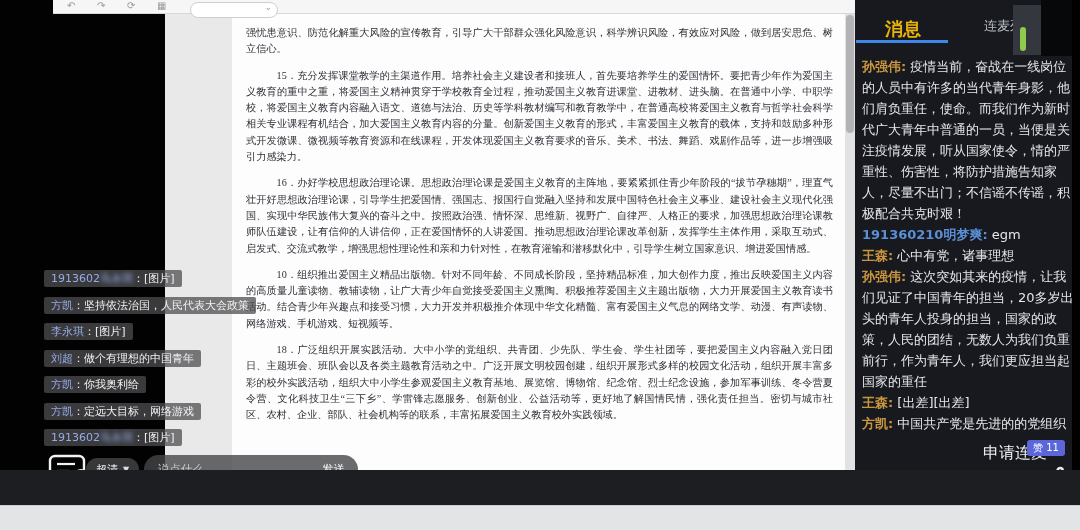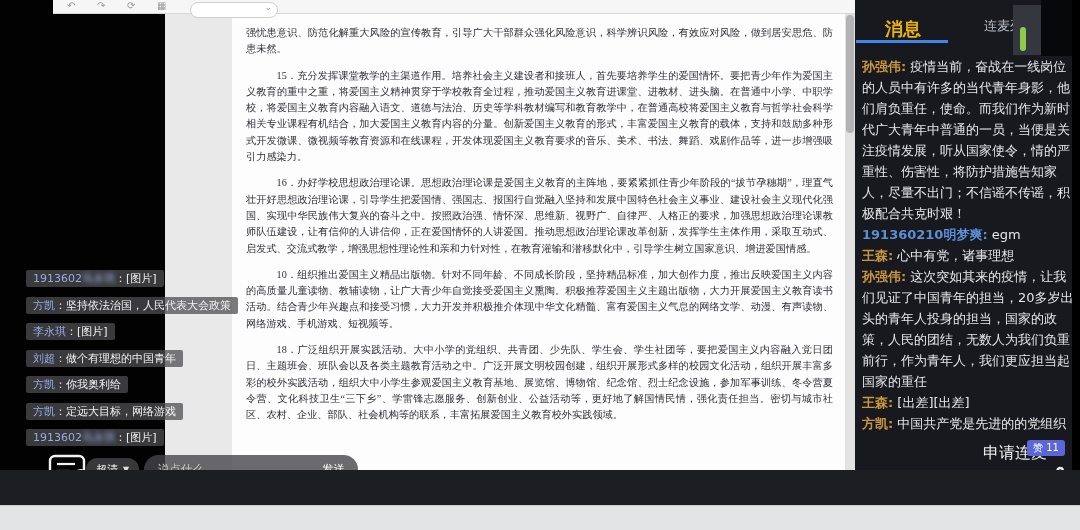--- a/index.html
+++ b/index.html
@@ -38,21 +38,21 @@
   .rname{font-weight:bold;}
   .rname.orange{color:#c9963f;}
   .rname.blue{color:#5b8fd6;}
   .rp-edge{position:absolute;left:217px;top:0;width:8px;height:470px;background:#000;}
   .request-mic{position:absolute;left:128px;top:443px;font-size:16px;color:#f0f0f0;white-space:nowrap;}
   .request-mic:after{content:"";position:absolute;right:-7px;top:-2px;width:5px;height:5px;border-radius:50%;background:#e03c2f;}
   .like-badge{position:absolute;left:172px;top:440px;padding:1px 6px;background:#5b67d8;border-radius:3px;
               font-size:10px;color:#fff;white-space:nowrap;}
   .thumb-icon{position:absolute;left:185px;top:460px;}
   
-  .left-chat{position:absolute;left:26px;top:270px;}
+  .left-chat{position:absolute;left:44px;top:270px;}
   .pill{display:table;margin-bottom:9.5px;padding:2px 7px;background:rgba(78,78,82,.75);
         border-radius:2px;font-size:11px;line-height:13px;white-space:nowrap;}
   .lname{color:#96ace6;}
   .lblur{color:#96ace6;filter:blur(2px);}
   .ltext{color:#f3f3f3;}
   
   .chat-toggle{position:absolute;left:45px;top:449px;}
   .quality-pill{position:absolute;left:86px;top:458px;height:23px;padding:0 10px;display:flex;align-items:center;gap:5px;
                 background:rgba(70,70,74,.8);border-radius:12px;color:#fff;font-size:11px;}
   .quality-pill .caret{font-size:8px;color:#ddd;}
@@ -65,21 +65,21 @@
   
   .v-bar{position:absolute;left:0;top:505px;width:1080px;height:25px;background:#e3e4e6;border-top:1px solid #cdced0;}
 </style>
 </head>
 <body>
 
 <div id="stage">
 
   <div class="doc-bg"></div>
   <div class="page">
-    <p class="intro">强忧患意识、防范化解重大风险的宣传教育，引导广大干部群众强化风险意识，科学辨识风险，有效应对风险，做到居安思危、防患未然。</p>
+    <p class="intro">强忧患意识、防范化解重大风险的宣传教育，引导广大干部群众强化风险意识，科学辨识风险，有效应对风险，做到居安思危、树立信心。</p>
     <p>15．充分发挥课堂教学的主渠道作用。培养社会主义建设者和接班人，首先要培养学生的爱国情怀。要把青少年作为爱国主义教育的重中之重，将爱国主义精神贯穿于学校教育全过程，推动爱国主义教育进课堂、进教材、进头脑。在普通中小学、中职学校，将爱国主义教育内容融入语文、道德与法治、历史等学科教材编写和教育教学中，在普通高校将爱国主义教育与哲学社会科学相关专业课程有机结合，加大爱国主义教育内容的分量。创新爱国主义教育的形式，丰富爱国主义教育的载体，支持和鼓励多种形式开发微课、微视频等教育资源和在线课程，开发体现爱国主义教育要求的音乐、美术、书法、舞蹈、戏剧作品等，进一步增强吸引力感染力。</p>
     <p>16．办好学校思想政治理论课。思想政治理论课是爱国主义教育的主阵地，要紧紧抓住青少年阶段的“拔节孕穗期”，理直气壮开好思想政治理论课，引导学生把爱国情、强国志、报国行自觉融入坚持和发展中国特色社会主义事业、建设社会主义现代化强国、实现中华民族伟大复兴的奋斗之中。按照政治强、情怀深、思维新、视野广、自律严、人格正的要求，加强思想政治理论课教师队伍建设，让有信仰的人讲信仰，正在爱国情怀的人讲爱国。推动思想政治理论课改革创新，发挥学生主体作用，采取互动式、启发式、交流式教学，增强思想性理论性和亲和力针对性，在教育灌输和潜移默化中，引导学生树立国家意识、增进爱国情感。</p>
     <p>10．组织推出爱国主义精品出版物。针对不同年龄、不同成长阶段，坚持精品标准，加大创作力度，推出反映爱国主义内容的高质量儿童读物、教辅读物，让广大青少年自觉接受爱国主义熏陶。积极推荐爱国主义主题出版物，大力开展爱国主义教育读书活动。结合青少年兴趣点和接受习惯，大力开发并积极推介体现中华文化精髓、富有爱国主义气息的网络文学、动漫、有声读物、网络游戏、手机游戏、短视频等。</p>
     <p>18．广泛组织开展实践活动。大中小学的党组织、共青团、少先队、学生会、学生社团等，要把爱国主义内容融入党日团日、主题班会、班队会以及各类主题教育活动之中。广泛开展文明校园创建，组织开展形式多样的校园文化活动，组织开展丰富多彩的校外实践活动，组织大中小学生参观爱国主义教育基地、展览馆、博物馆、纪念馆、烈士纪念设施，参加军事训练、冬令营夏令营、文化科技卫生“三下乡”、学雷锋志愿服务、创新创业、公益活动等，更好地了解国情民情，强化责任担当。密切与城市社区、农村、企业、部队、社会机构等的联系，丰富拓展爱国主义教育校外实践领域。</p>
   </div>
   <div class="scrollbar">
     <div class="scroll-thumb"></div>
   </div>
   <div class="black-strip"></div>
 

